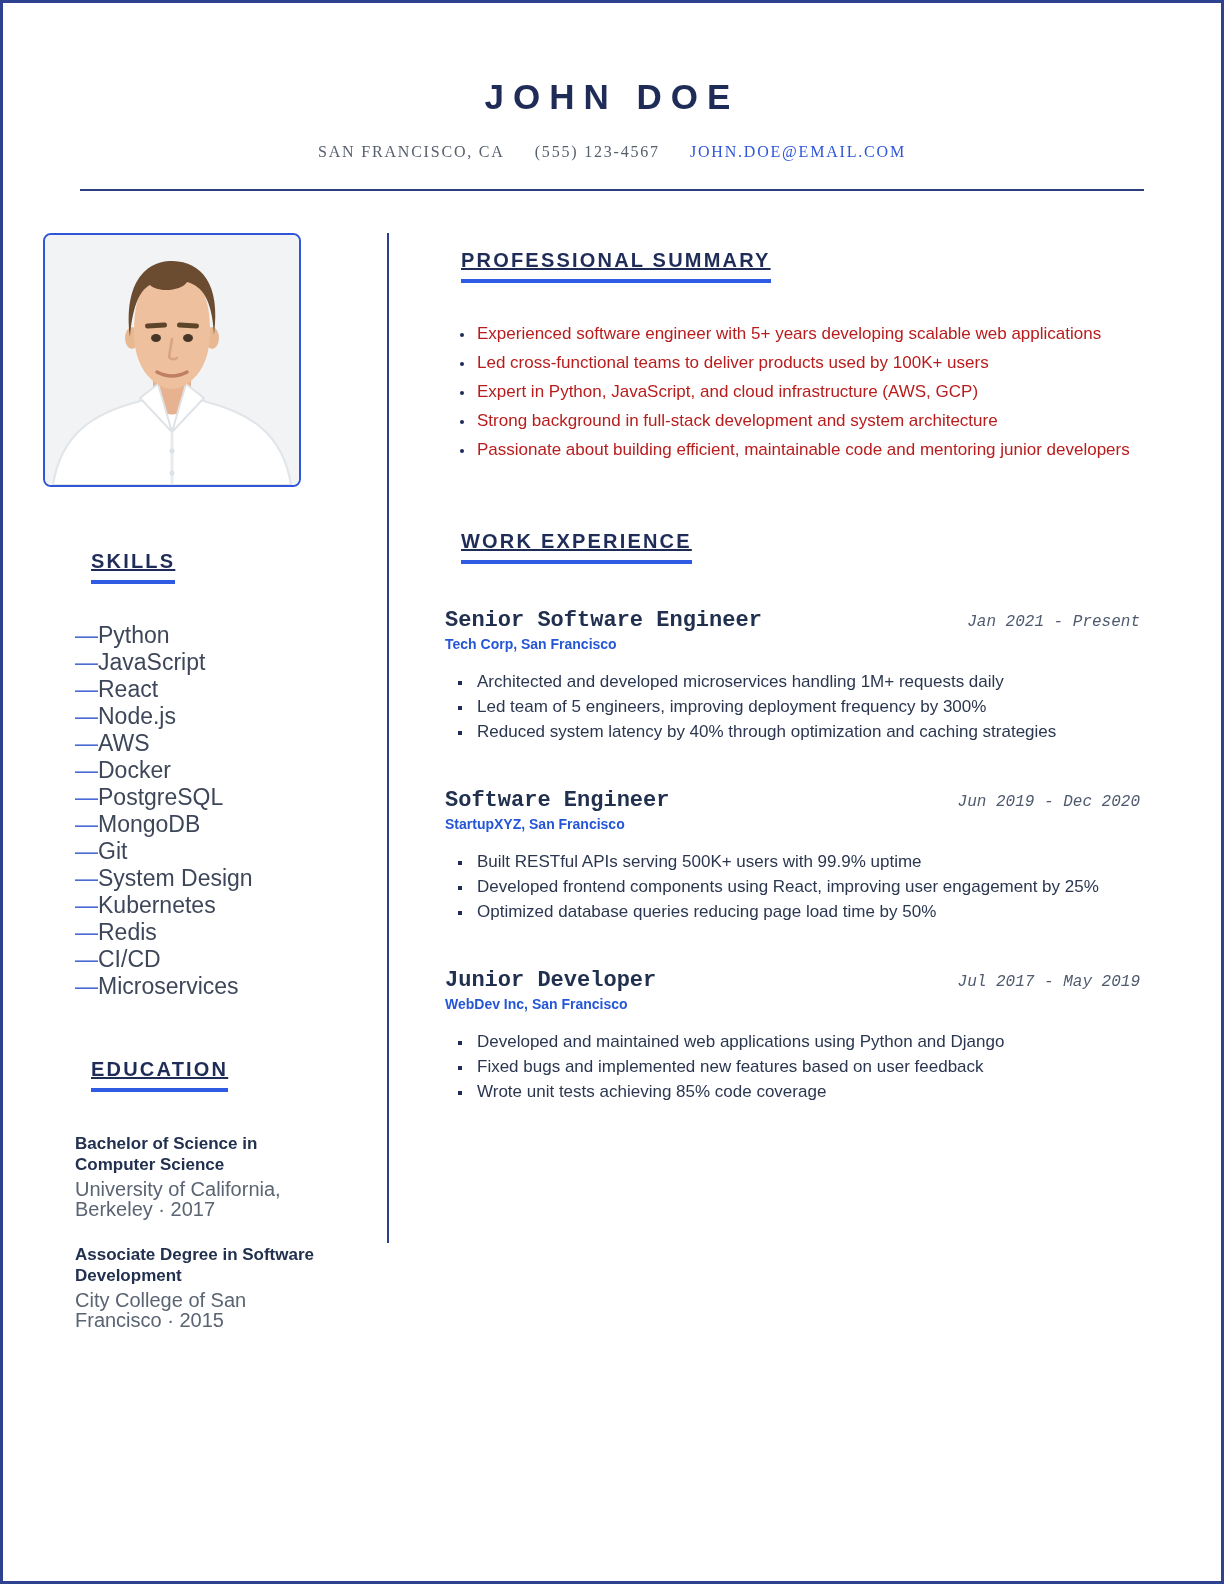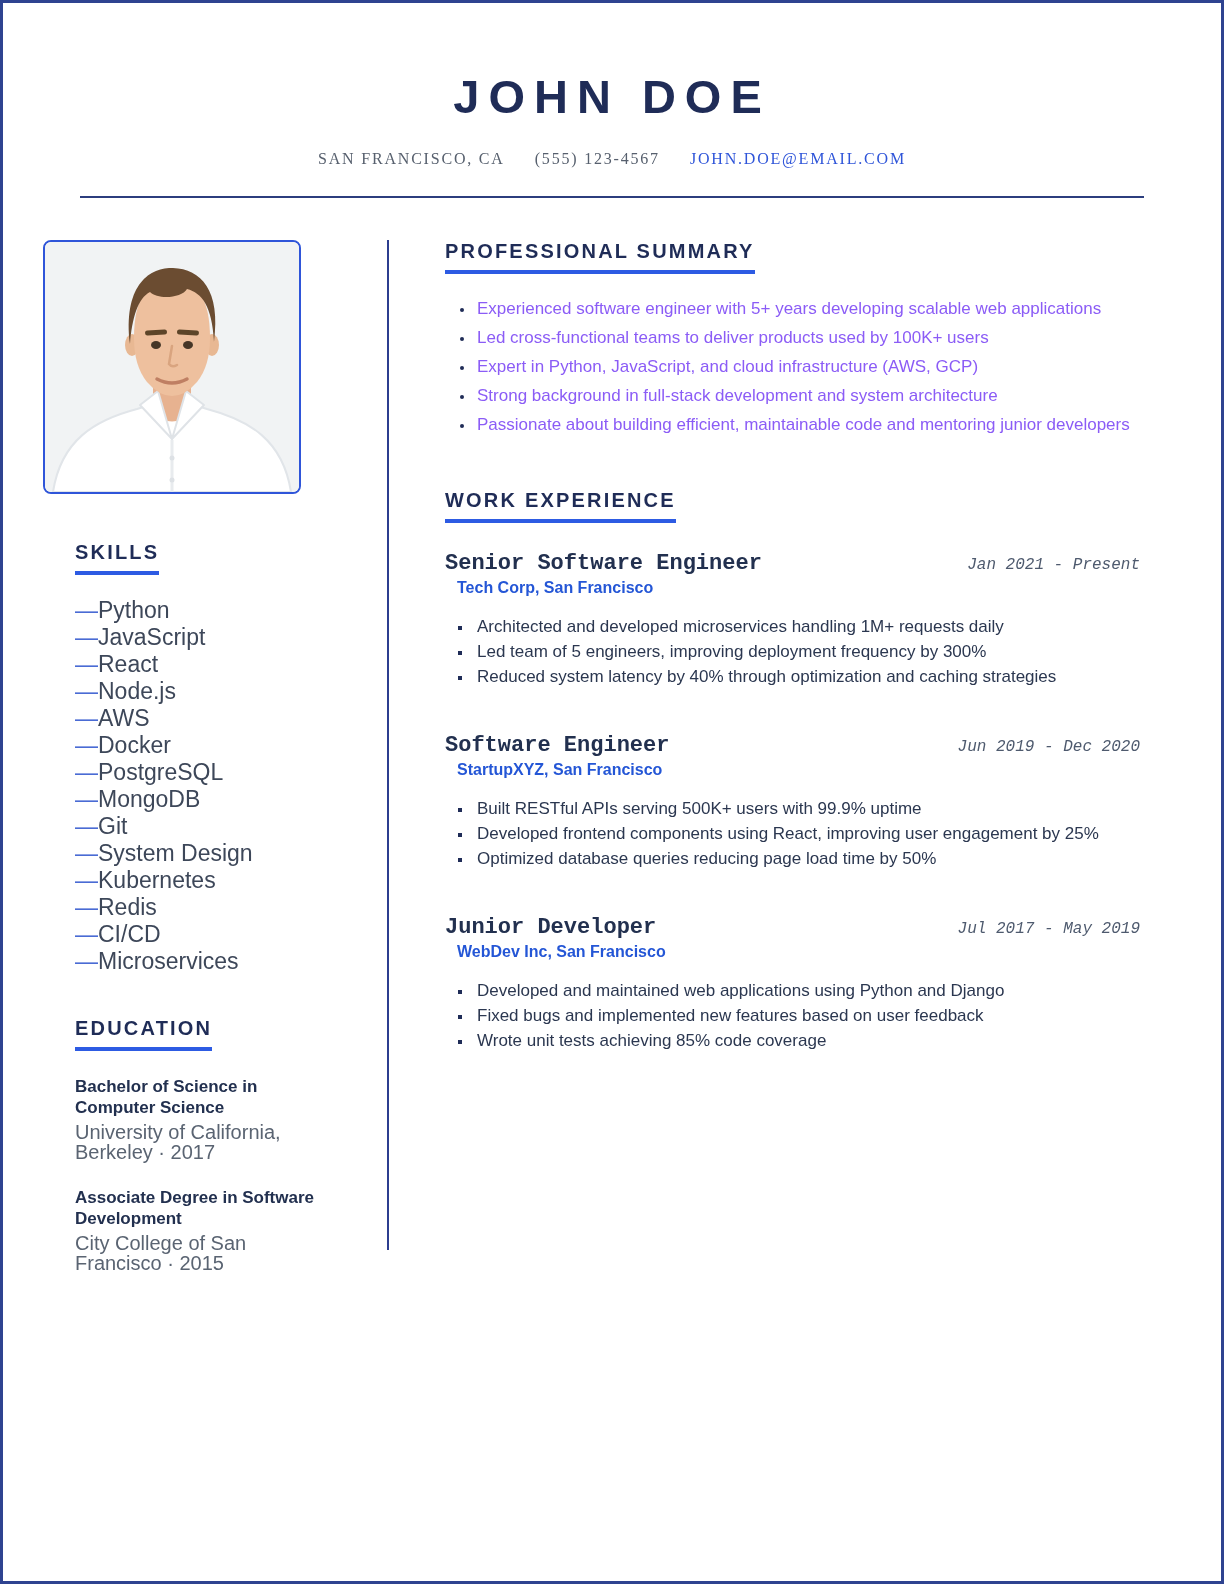--- a/index.html
+++ b/index.html
@@ -8,22 +8,22 @@
     width: 1224px; height: 1584px;
     border: 3px solid #2e4390;
     background: #ffffff;
     font-family: "Liberation Sans", sans-serif;
     overflow: hidden;
   }
 
   
   .header { text-align: center; padding-top: 66px; }
   .name {
-    margin: 0;
-    font-size: 47px; font-weight: 700;
+    margin: 8px;
+    font-size: 35px; font-weight: 700;
     letter-spacing: 9px;
     color: #1f2c57;
   }
   .contact-row {
     margin-top: 26px;
     display: flex; justify-content: center; align-items: center; gap: 30px;
     font-size: 16px; letter-spacing: 1.8px;
     color: #57606e;
     font-family: Liberation Serif, serif;
   }
@@ -41,45 +41,45 @@
     width: 258px; height: 254px;
     border: 2px solid #2f55d9; border-radius: 8px;
     overflow: hidden; background: #f1f3f4;
   }
   .photo-frame svg { display: block; }
 
   
   .side-section-skills { margin: 47px 0 0 32px; }
   .side-section-edu { margin: 46px 0 0 32px; }
   .side-heading, .main-heading {
-    display: inline-block; margin: 0;
+    display: inline-block; margin: 16px;
     font-size: 20px; font-weight: 700; letter-spacing: 2.2px;
     color: #1f2c57;
-    border-bottom: 4px solid #2d5be3; padding-bottom: 7px;
+    border-bottom: 4px solid #2d5be3; padding-bottom: 7px; text-decoration: underline;
   }
   ul.skills-list { list-style: none; margin: 25px 0 12px 0; padding: 0; font-size: 23px; color: #3d4759; }
   ul.skills-list li { line-height: 20px; margin-bottom: 7px; }
   .skill-dash { color: #4a6bd4; }
 
   .edu-entry { margin-top: 25px; width: 262px; }
   .edu-degree { font-size: 17px; font-weight: 700; line-height: 21px; color: #22304f; }
   .edu-school { margin-top: 4px; font-size: 20px; line-height: 20px; color: #5a6472; }
 
   
-  ul.summary-list { list-style: disc; margin: 23px 0 0 0; padding-left: 30px; font-size: 17px; color: #8b5cf6; }
+  ul.summary-list { list-style: disc; margin: 23px 0 0 0; padding-left: 30px; font-size: 17px; color: #b91c1c; }
   ul.summary-list li { line-height: 24px; margin-bottom: 5px; padding-left: 2px; }
   ul.summary-list li::marker { color: #1f2c57; font-size: 14px; }
 
   .experience-section { margin-top: 52px; }
   .job { margin-top: 28px; margin-bottom: 46px; }
   .job:last-child { margin-bottom: 0; }
   .job-row { display: flex; justify-content: space-between; align-items: baseline; font-family: Liberation Mono, monospace; }
   .job-title { margin: 0; font-size: 22px; font-weight: 700; color: #22304f; }
   .job-dates { font-style: italic; font-size: 16px; color: #4e5a6e; }
-  .job-company { margin-top: 3px; font-size: 16px; font-weight: 700; color: #2456d6; margin-left: 12px; }
+  .job-company { margin-top: 3px; font-size: 14px; font-weight: 700; color: #2456d6; }
   ul.job-list { list-style: square; margin: 19px 0 0 0; padding-left: 28px; font-size: 17px; color: #2b3750; }
   ul.job-list li { line-height: 21px; margin-bottom: 4px; padding-left: 4px; }
   ul.job-list li::marker { color: #1f2c57; font-size: 13px; }
 </style>
 </head>
 <body>
 
 <div class="page">
 
   <div class="header">

